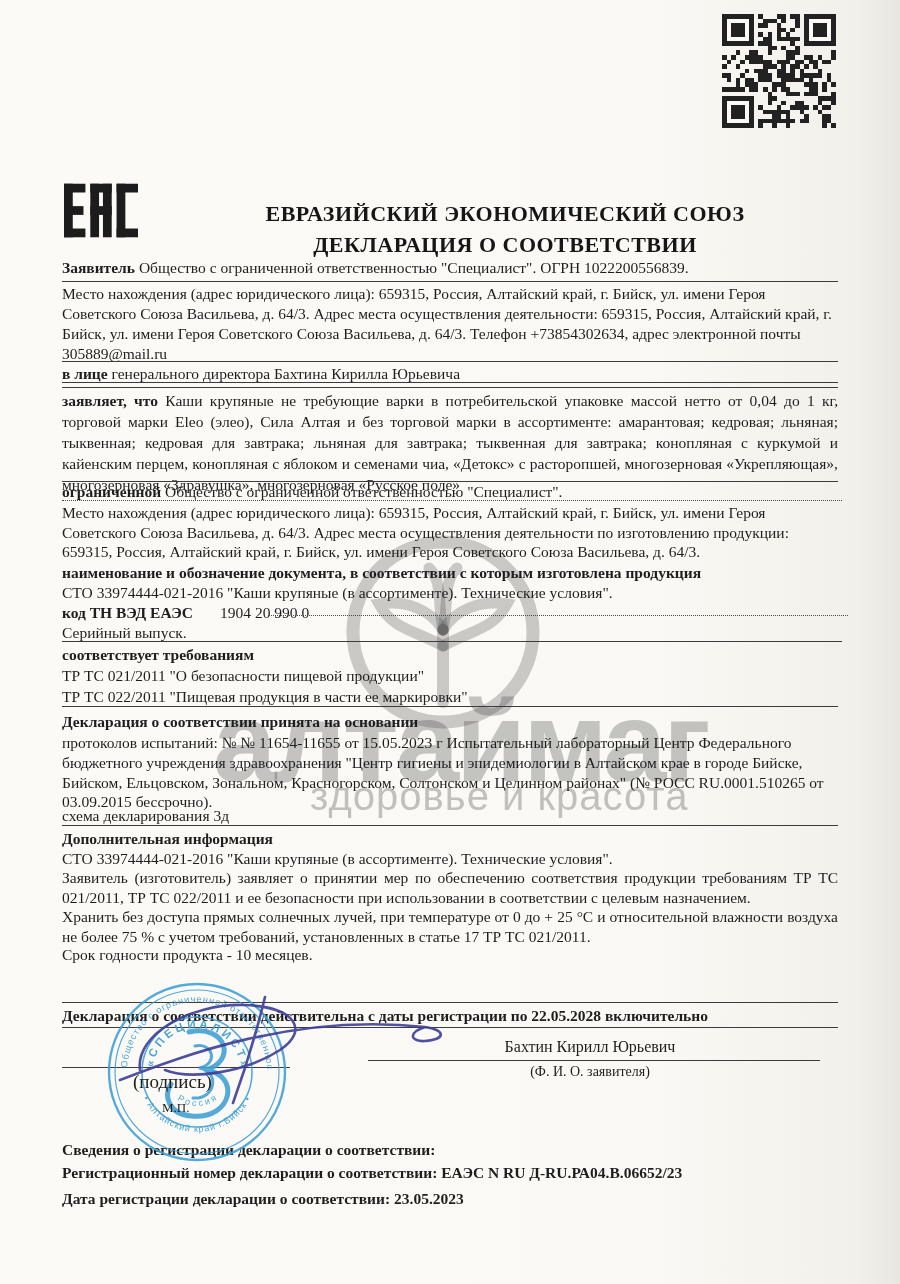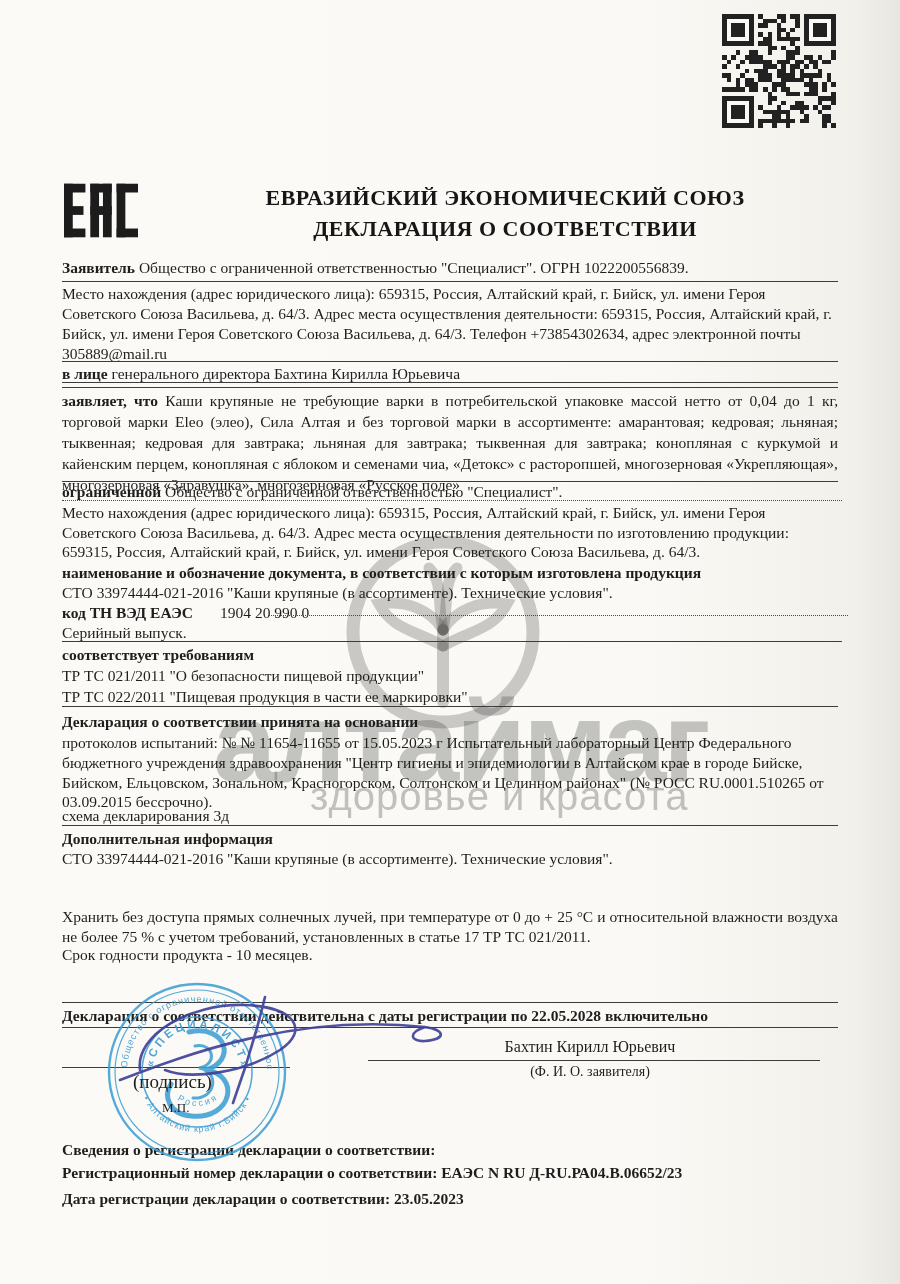--- a/index.html
+++ b/index.html
@@ -2,21 +2,21 @@
 <html><head>
 <meta charset="utf-8">
 <style>
   html,body{margin:0;padding:0;}
   body{width:900px;height:1284px;font-family:"Liberation Serif","DejaVu Serif",serif;color:#1e1e1e;}
   .paper{position:relative;width:900px;height:1284px;overflow:hidden;
          background:linear-gradient(90deg,#fbfaf6 0%,#faf9f5 72%,#f2f0ea 95%,#e8e6e0 100%);}
   
   .qr{position:absolute;left:722px;top:14px;width:114px;height:114px;}
   .eac{position:absolute;left:64px;top:183px;width:74px;height:56px;}
-  .title{position:absolute;left:160px;top:182px;width:690px;text-align:center;
+  .title{position:absolute;left:160px;top:198px;width:690px;text-align:center;
          font-weight:bold;font-size:22px;line-height:31px;letter-spacing:.5px;color:#161616;}
   
   .wm-circle{position:absolute;left:345px;top:534px;z-index:1;}
   .wm-brand{position:absolute;left:213px;top:676px;z-index:1;font-family:"Liberation Sans","DejaVu Sans",sans-serif;
             font-weight:bold;font-size:114px;letter-spacing:-3px;color:rgba(70,70,70,.30);white-space:nowrap;}
   .wm-tag{position:absolute;left:310px;top:774px;z-index:1;font-family:"Liberation Sans","DejaVu Sans",sans-serif;
           font-size:40px;letter-spacing:1px;color:rgba(70,70,70,.32);white-space:nowrap;}
   
   .row{position:absolute;left:62px;width:776px;font-size:15.5px;line-height:20px;z-index:2;}
   .row b{font-weight:bold;text-align:right;}
@@ -358,20 +358,23 @@
     <span>схема декларирования 3д</span>
   </div>
   <div class="hline" style="left:62px;right:62px;top:825px"></div>
 
   <div class="row" style="top:829px">
     <b>Дополнительная информация</b>
   </div>
   <div class="row" style="top:849px">
     <span>СТО 33974444-021-2016 "Каши крупяные (в ассортименте). Технические условия".</span>
   </div>
+  <div class="row j" style="top:868px;line-height:19.5px">
+    <span>Заявитель (изготовитель) заявляет о принятии мер по обеспечению соответствия продукции требованиям ТР ТС 021/2011, ТР ТС 022/2011 и ее безопасности при использовании в соответствии с целевым назначением.</span>
+  </div>
   <div class="row j" style="top:907px;line-height:19.5px">
     <span>Хранить без доступа прямых солнечных лучей, при температуре от 0 до + 25 °С и относительной влажности воздуха не более 75 % с учетом требований, установленных в статье 17 ТР ТС 021/2011.</span>
   </div>
   <div class="row" style="top:945px">
     <span>Срок годности продукта - 10 месяцев.</span>
   </div>
   <div class="hline" style="left:62px;right:62px;top:1002px"></div>
 
   <div class="row" style="top:1006px">
     <b>Декларация о соответствии  действительна с даты регистрации по 22.05.2028 включительно</b>

